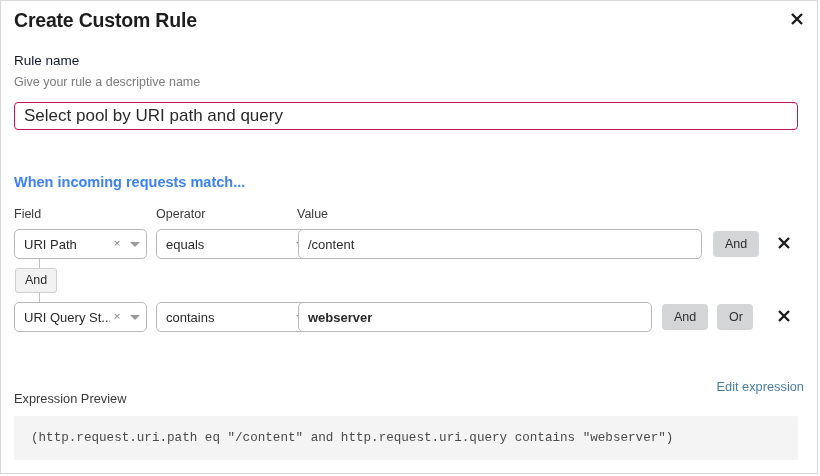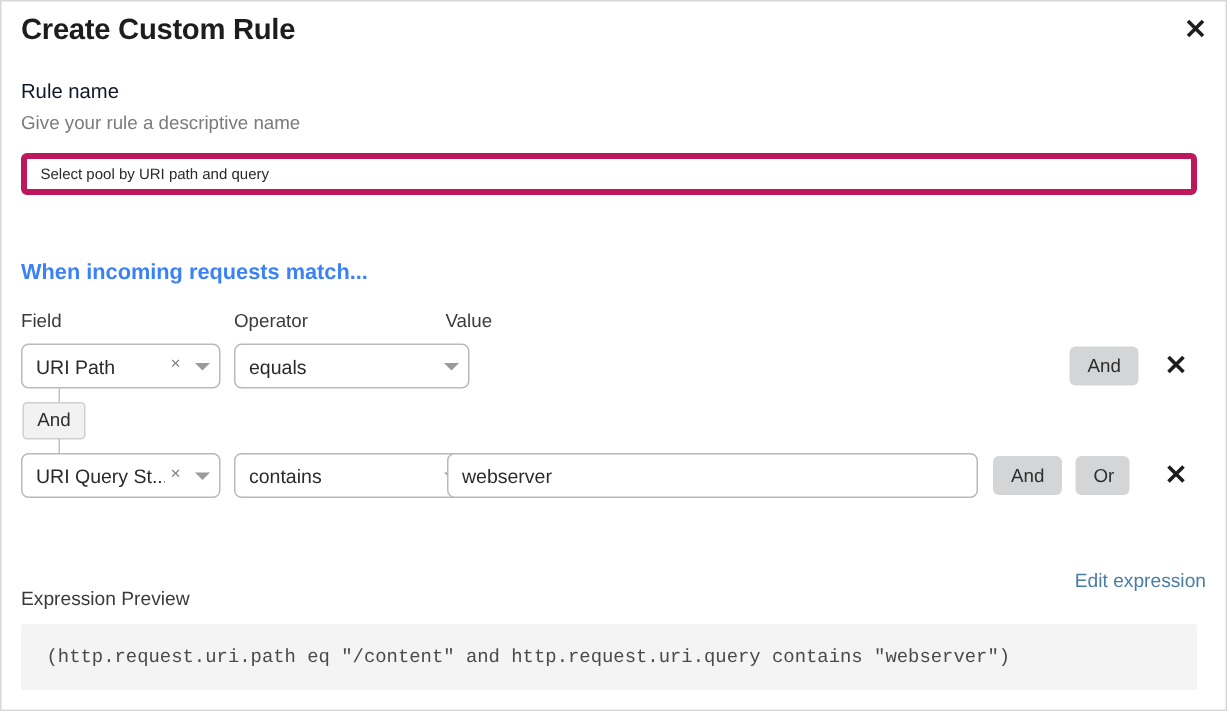--- a/index.html
+++ b/index.html
@@ -72,25 +72,25 @@
     color: #7b7b7b;
     white-space: nowrap;
   }
   .rule-name-input {
     position: absolute;
     left: 13px;
     top: 101px;
     width: 784px;
     height: 28px;
     box-sizing: border-box;
-    border: 4px solid #be185d;
+    border: 1px solid #be185d;
     border-radius: 4px;
     background: #ffffff;
     font-family: "Liberation Sans", sans-serif;
-    font-size: 10px;
+    font-size: 17px;
     color: #2a2a2a;
     padding: 0 9px;
     outline: none;
   }
 
   
   .section-heading {
     position: absolute;
     left: 13px;
     top: 173px;
@@ -173,21 +173,21 @@
     border: 1px solid #b9b9b9;
     border-radius: 5px;
     background: #ffffff;
     font-family: "Liberation Sans", sans-serif;
     font-size: 13px;
     color: #2a2a2a;
     padding: 0 9px;
     outline: none;
   }
   .value-input-1 { width: 404px; }
-  .value-input-2 { width: 354px; }
+  .value-input-2 { width: 354px; font-weight: bold; }
 
   .logic-btn {
     position: absolute;
     height: 26px;
     top: 2px;
     box-sizing: border-box;
     border: none;
     border-radius: 4px;
     background: #d3d5d6;
     color: #2e2e2e;
@@ -314,20 +314,21 @@
       <span class="caret">
           <i></i>
         </span>
     </div>
     <div class="select-box select-operator">
       <span class="select-text">equals</span>
       <span class="caret">
           <i></i>
         </span>
     </div>
+    <input class="value-input value-input-1" type="text" value="/content" style="">
     <button class="logic-btn btn-and-1">And</button>
     <button class="remove-btn remove-btn-1" aria-label="Remove">
       <svg width="14" height="14" viewBox="0 0 14 14">
         <path d="M2 2 L12 12 M12 2 L2 12" stroke="#1d1d1d" stroke-width="2.4" stroke-linecap="butt"></path>
       </svg>
     </button>
   </div>
 
   <div class="connector-line connector-line-top"></div>
   <button class="connector-chip">And</button>

